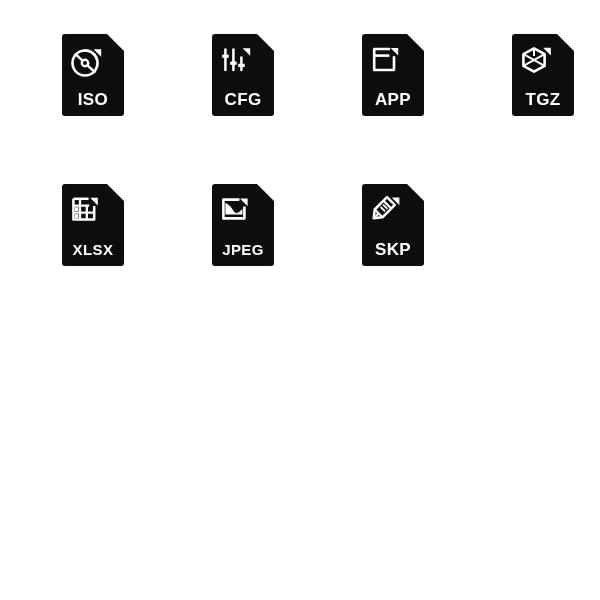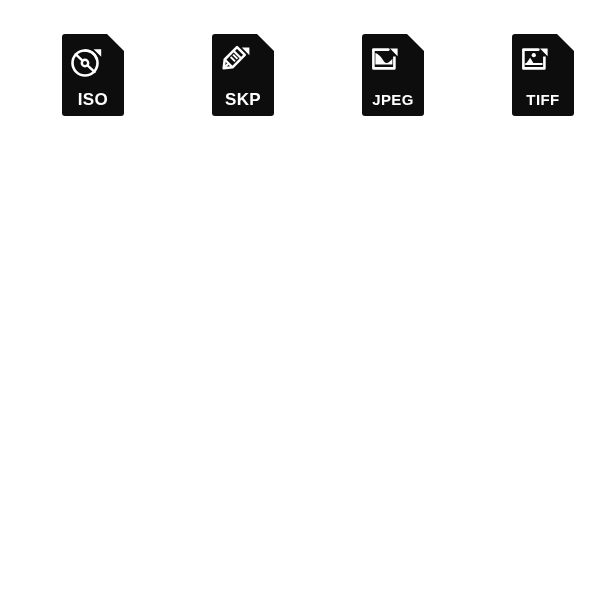--- a/index.html
+++ b/index.html
@@ -51,52 +51,92 @@
       <path d="M16.7 18.6 L23.6 24.9" stroke="#fff" stroke-width="2.4" stroke-linecap="round"></path>
       <path d="M14 3.5 A12.5 12.5 0 0 1 25.6 11.4" fill="none" stroke="#fff" stroke-width="2.6" stroke-linecap="round"></path>
       <path d="M22.6 2.2 L30.2 2.2 L30.2 9.8 Z" fill="#fff"></path>
     </g>
         <text class="icon-label" x="31" y="71" text-anchor="middle" font-size="17">ISO</text>
       </svg>
     </div>
     <div class="grid-cell">
       <svg class="file-icon" width="62" height="82" viewBox="0 0 62 82">
         <path d="M3 0 L45 0 L62 17 L62 79 Q62 82 59 82 L3 82 Q0 82 0 79 L0 3 Q0 0 3 0 Z" fill="#0d0d0d"></path>
-    <g transform="translate(9,13)">
-      <g transform="rotate(45 11.5 12.5)">
-        <path d="M6.0 0.6 L17.0 0.6 L17.0 18.0 L11.5 25.0 L6.0 18.0 Z" fill="none" stroke="#fff" stroke-width="2.5" stroke-linejoin="round"></path>
-        <path d="M6.0 5.6 L17.0 5.6" stroke="#fff" stroke-width="2.2"></path>
-        <path d="M6.0 18.0 L17.0 18.0" stroke="#fff" stroke-width="2.2"></path>
-        <path d="M11.5 18.6 L11.5 24.4" stroke="#fff" stroke-width="2.2"></path>
-        <path d="M8.4 8.6 L14.6 8.6 M8.4 12.0 L14.6 12.0" stroke="#fff" stroke-width="1.9"></path>
-      </g>
-      <path d="M20.8 0.6 L28.4 0.6 L28.4 8.2 Z" fill="#fff"></path>
+    <g transform="translate(10,13)">
+      <path d="M3.4 2.4 L3.4 23.0" stroke="#fff" stroke-width="2.5" stroke-linecap="round"></path>
+      <path d="M11.4 2.4 L11.4 23.0" stroke="#fff" stroke-width="2.5" stroke-linecap="round"></path>
+      <path d="M19.4 10.5 L19.4 23.0" stroke="#fff" stroke-width="2.5" stroke-linecap="round"></path>
+      <rect x="0.2" y="7.6" width="6.5" height="3.2" fill="#fff"></rect>
+      <rect x="8.2" y="14.6" width="6.5" height="3.2" fill="#fff"></rect>
+      <rect x="16.2" y="16.8" width="6.5" height="3.2" fill="#fff"></rect>
+      <path d="M20.6 1.2 L28.2 1.2 L28.2 8.8 Z" fill="#fff"></path>
     </g>
-        <text class="icon-label" x="31" y="71" text-anchor="middle" font-size="17">SKP</text>
+        <text class="icon-label" x="31" y="71" text-anchor="middle" font-size="17">CFG</text>
+      </svg>
+    </div>
+    <div class="grid-cell">
+      <svg class="file-icon" width="62" height="82" viewBox="0 0 62 82">
+        <path d="M3 0 L45 0 L62 17 L62 79 Q62 82 59 82 L3 82 Q0 82 0 79 L0 3 Q0 0 3 0 Z" fill="#0d0d0d"></path>
+    <g transform="translate(10,13)">
+      <path d="M2.2 2.0 L2.2 23.0 L22.0 23.0 L22.0 9.2" fill="none" stroke="#fff" stroke-width="2.6" stroke-linejoin="round"></path>
+      <path d="M2.2 2.0 L17.0 2.0" stroke="#fff" stroke-width="2.6" stroke-linecap="round"></path>
+      <path d="M2.2 8.6 L17.4 8.6" stroke="#fff" stroke-width="2.6"></path>
+      <path d="M18.6 1.0 L26.2 1.0 L26.2 8.6 Z" fill="#fff"></path>
+    </g>
+        <text class="icon-label" x="31" y="71" text-anchor="middle" font-size="17">APP</text>
+      </svg>
+    </div>
+    <div class="grid-cell">
+      <svg class="file-icon" width="62" height="82" viewBox="0 0 62 82">
+        <path d="M3 0 L45 0 L62 17 L62 79 Q62 82 59 82 L3 82 Q0 82 0 79 L0 3 Q0 0 3 0 Z" fill="#0d0d0d"></path>
+    <g transform="translate(10,13)">
+      <path d="M12.0 1.4 L22.6 7.2 L22.6 18.8 L12.0 24.6 L1.4 18.8 L1.4 7.2 Z" fill="none" stroke="#fff" stroke-width="2.6" stroke-linejoin="round"></path>
+      <path d="M1.4 7.2 L22.6 18.8 M22.6 7.2 L1.4 18.8" stroke="#fff" stroke-width="2.0"></path>
+      <path d="M12.0 1.4 L12.0 9.0" stroke="#fff" stroke-width="2.0"></path>
+      <path d="M21.2 0.8 L28.8 0.8 L28.8 8.4 Z" fill="#fff"></path>
+    </g>
+        <text class="icon-label" x="31" y="71" text-anchor="middle" font-size="17">TGZ</text>
+      </svg>
+    </div>
+    <div class="grid-cell">
+      <svg class="file-icon" width="62" height="82" viewBox="0 0 62 82">
+        <path d="M3 0 L45 0 L62 17 L62 79 Q62 82 59 82 L3 82 Q0 82 0 79 L0 3 Q0 0 3 0 Z" fill="#0d0d0d"></path>
+    <g transform="translate(10,13)">
+      <path d="M1.4 1.8 L1.4 22.6 L22.2 22.6 L22.2 9.0" fill="none" stroke="#fff" stroke-width="2.5" stroke-linejoin="round"></path>
+      <path d="M1.4 1.8 L16.6 1.8" stroke="#fff" stroke-width="2.5"></path>
+      <path d="M1.4 8.6 L17.2 8.6 M1.4 15.6 L22.2 15.6" stroke="#fff" stroke-width="2.3"></path>
+      <path d="M8.0 1.8 L8.0 22.6 M14.8 8.6 L14.8 22.6" stroke="#fff" stroke-width="2.3"></path>
+      <rect x="2.8" y="10.2" width="3.6" height="3.8" fill="#fff"></rect>
+      <rect x="2.8" y="17.2" width="3.6" height="3.8" fill="#fff"></rect>
+      <path d="M18.2 0.8 L25.8 0.8 L25.8 8.4 Z" fill="#fff"></path>
+    </g>
+        <text class="icon-label" x="31" y="71" text-anchor="middle" font-size="15">XLSX</text>
       </svg>
     </div>
     <div class="grid-cell">
       <svg class="file-icon" width="62" height="82" viewBox="0 0 62 82">
         <path d="M3 0 L45 0 L62 17 L62 79 Q62 82 59 82 L3 82 Q0 82 0 79 L0 3 Q0 0 3 0 Z" fill="#0d0d0d"></path>
     <g transform="translate(10,14)">
       <path d="M1.4 1.6 L1.4 20.4 L22.4 20.4 L22.4 8.6" fill="none" stroke="#fff" stroke-width="2.6" stroke-linejoin="round"></path>
       <path d="M1.4 1.6 L16.4 1.6" stroke="#fff" stroke-width="2.6" stroke-linecap="round"></path>
       <path d="M3.4 16.6 L3.4 5.0 C8.6 7.0 10.4 11.4 12.2 13.8 C14.4 16.6 17.4 14.6 20.4 10.8 L20.4 16.6 Z" fill="#fff"></path>
       <path d="M18.0 0.6 L25.6 0.6 L25.6 8.2 Z" fill="#fff"></path>
     </g>
         <text class="icon-label" x="31" y="71" text-anchor="middle" font-size="15">JPEG</text>
       </svg>
     </div>
     <div class="grid-cell">
       <svg class="file-icon" width="62" height="82" viewBox="0 0 62 82">
         <path d="M3 0 L45 0 L62 17 L62 79 Q62 82 59 82 L3 82 Q0 82 0 79 L0 3 Q0 0 3 0 Z" fill="#0d0d0d"></path>
-    <g transform="translate(10,14)">
-      <path d="M1.4 1.6 L1.4 20.4 L22.4 20.4 L22.4 8.6" fill="none" stroke="#fff" stroke-width="2.6" stroke-linejoin="round"></path>
-      <path d="M1.4 1.6 L16.4 1.6" stroke="#fff" stroke-width="2.6" stroke-linecap="round"></path>
-      <circle cx="11.8" cy="7.2" r="2.1" fill="#fff"></circle>
-      <path d="M3.3 16.8 L8.2 9.8 L12.4 16.8 Z" fill="#fff"></path>
-      <rect x="3.3" y="15.0" width="17.2" height="2.0" fill="#fff"></rect>
-      <path d="M18.0 0.6 L25.6 0.6 L25.6 8.2 Z" fill="#fff"></path>
+    <g transform="translate(9,13)">
+      <g transform="rotate(45 11.5 12.5)">
+        <path d="M6.0 0.6 L17.0 0.6 L17.0 18.0 L11.5 25.0 L6.0 18.0 Z" fill="none" stroke="#fff" stroke-width="2.5" stroke-linejoin="round"></path>
+        <path d="M6.0 5.6 L17.0 5.6" stroke="#fff" stroke-width="2.2"></path>
+        <path d="M6.0 18.0 L17.0 18.0" stroke="#fff" stroke-width="2.2"></path>
+        <path d="M11.5 18.6 L11.5 24.4" stroke="#fff" stroke-width="2.2"></path>
+        <path d="M8.4 8.6 L14.6 8.6 M8.4 12.0 L14.6 12.0" stroke="#fff" stroke-width="1.9"></path>
+      </g>
+      <path d="M20.8 0.6 L28.4 0.6 L28.4 8.2 Z" fill="#fff"></path>
     </g>
-        <text class="icon-label" x="31" y="71" text-anchor="middle" font-size="15">TIFF</text>
+        <text class="icon-label" x="31" y="71" text-anchor="middle" font-size="17">SKP</text>
       </svg>
     </div>
   </div>
 
 </body></html>

